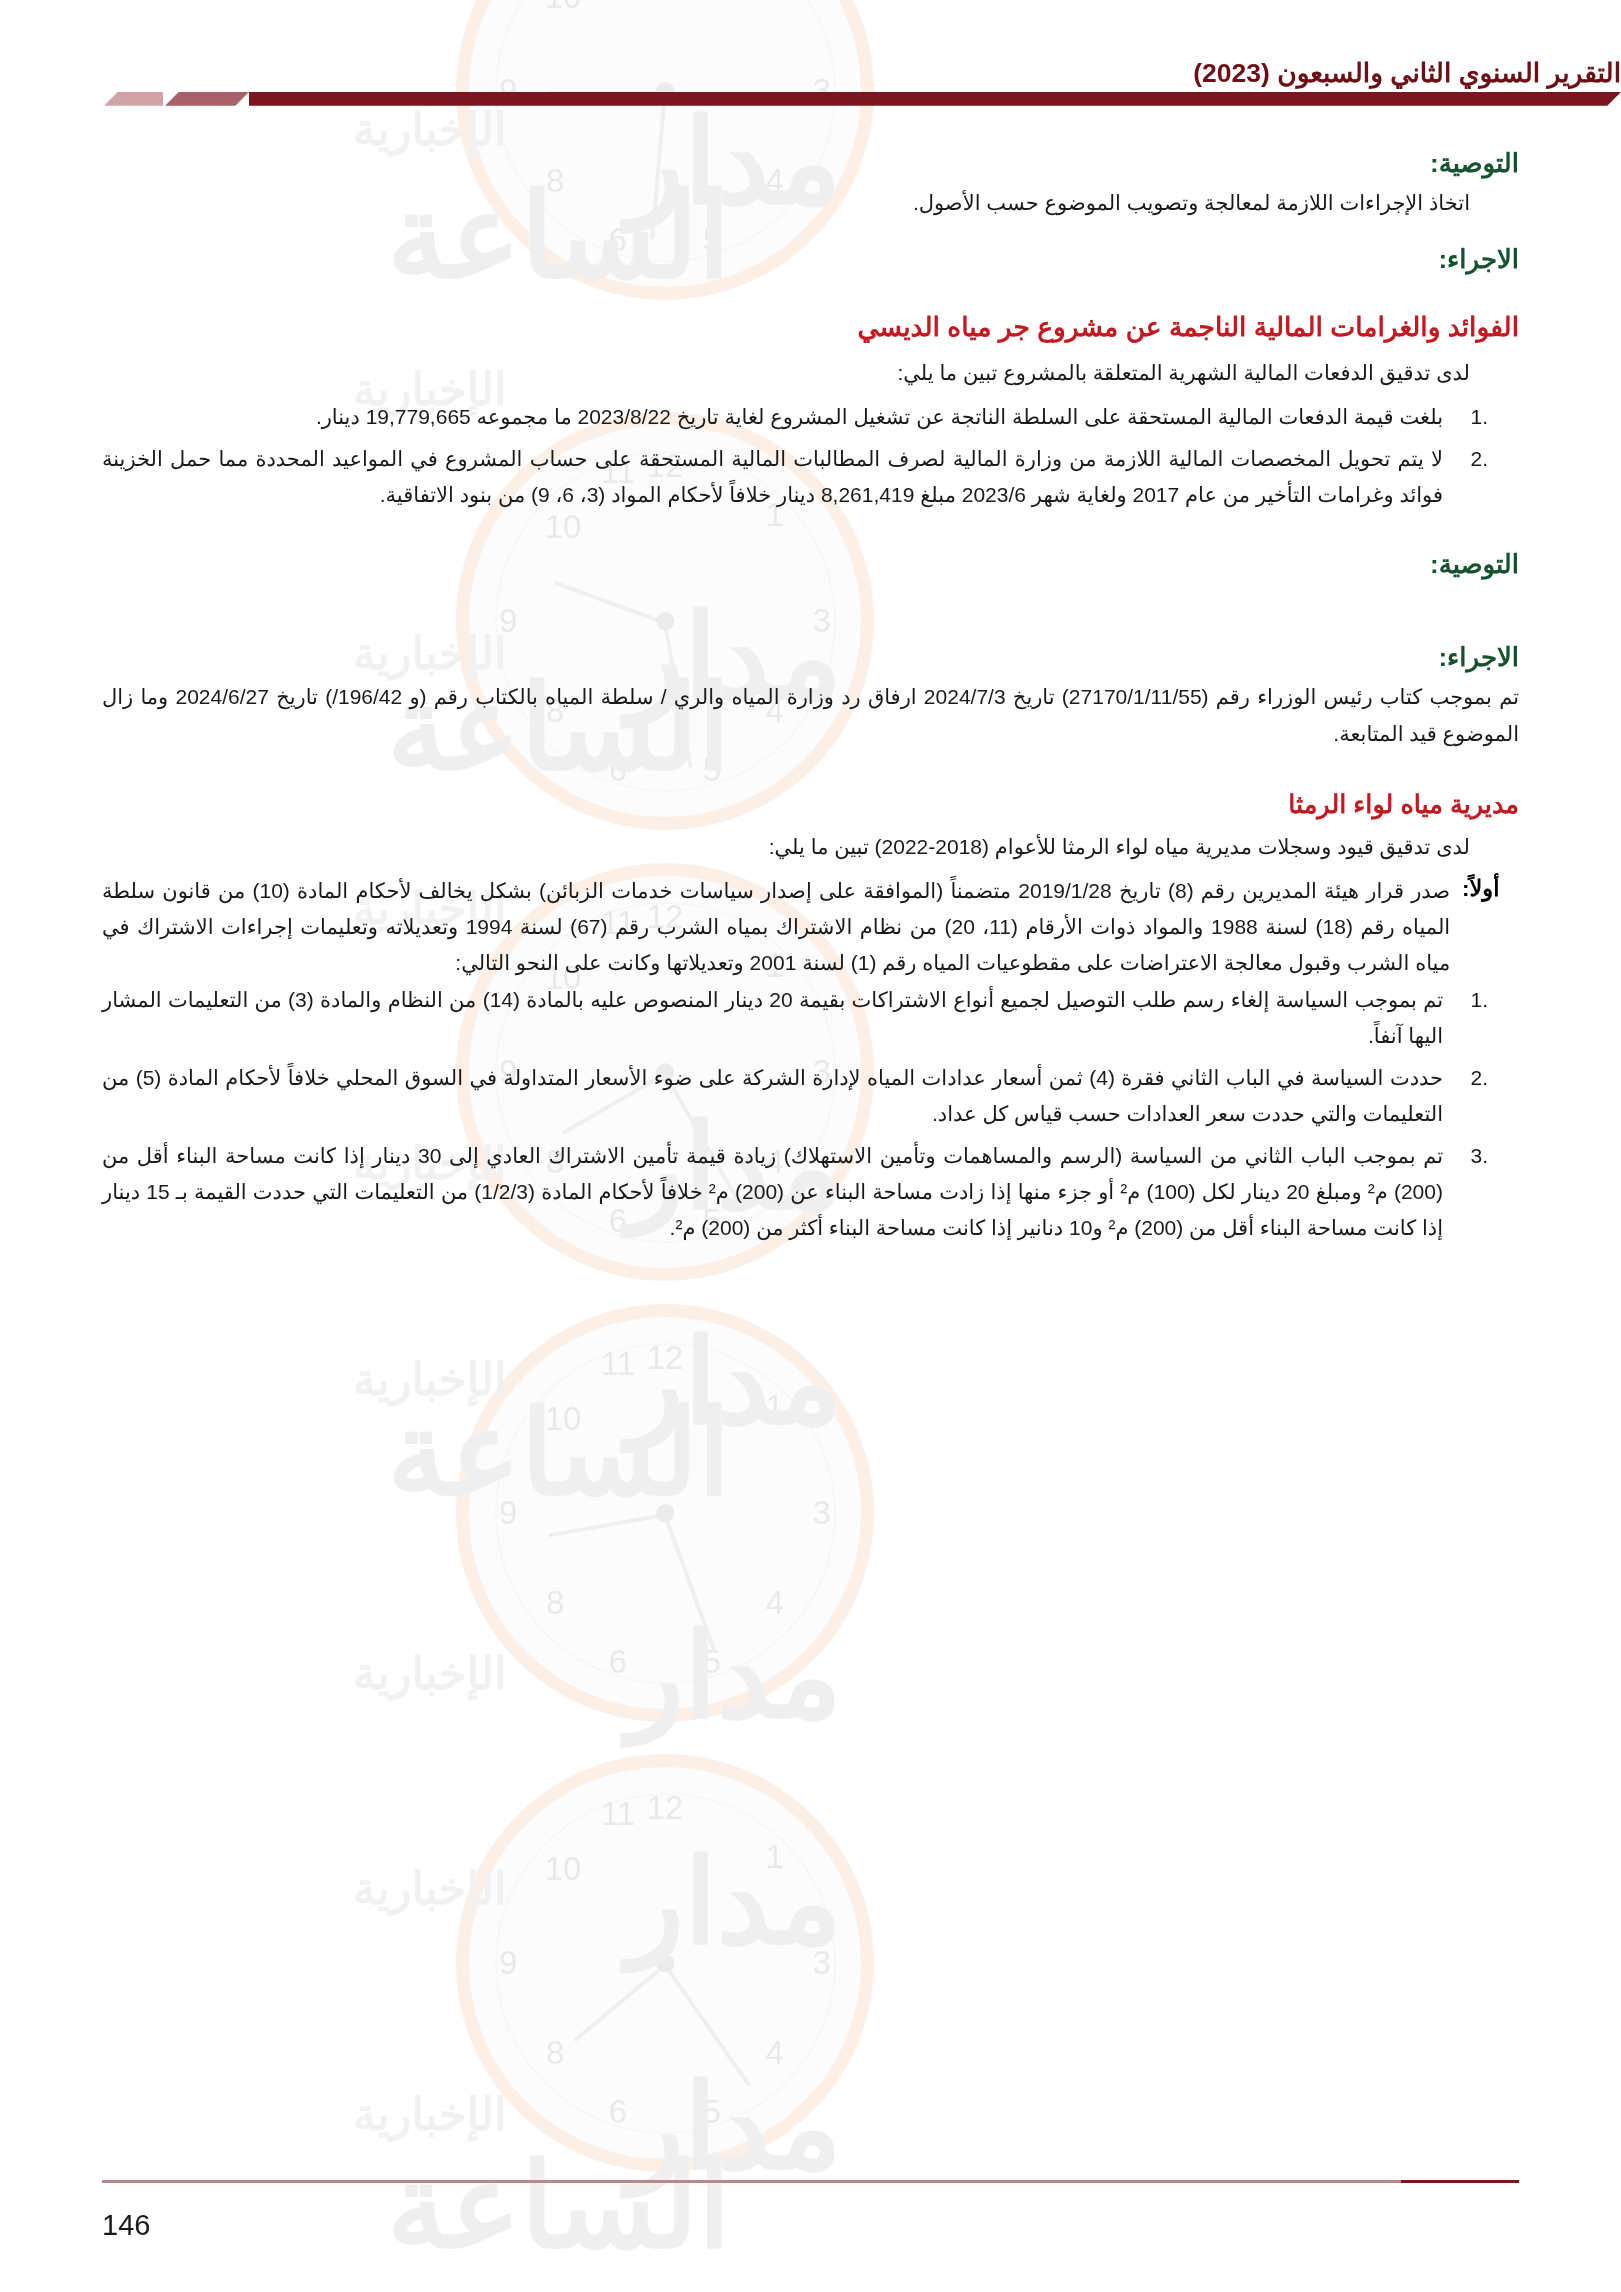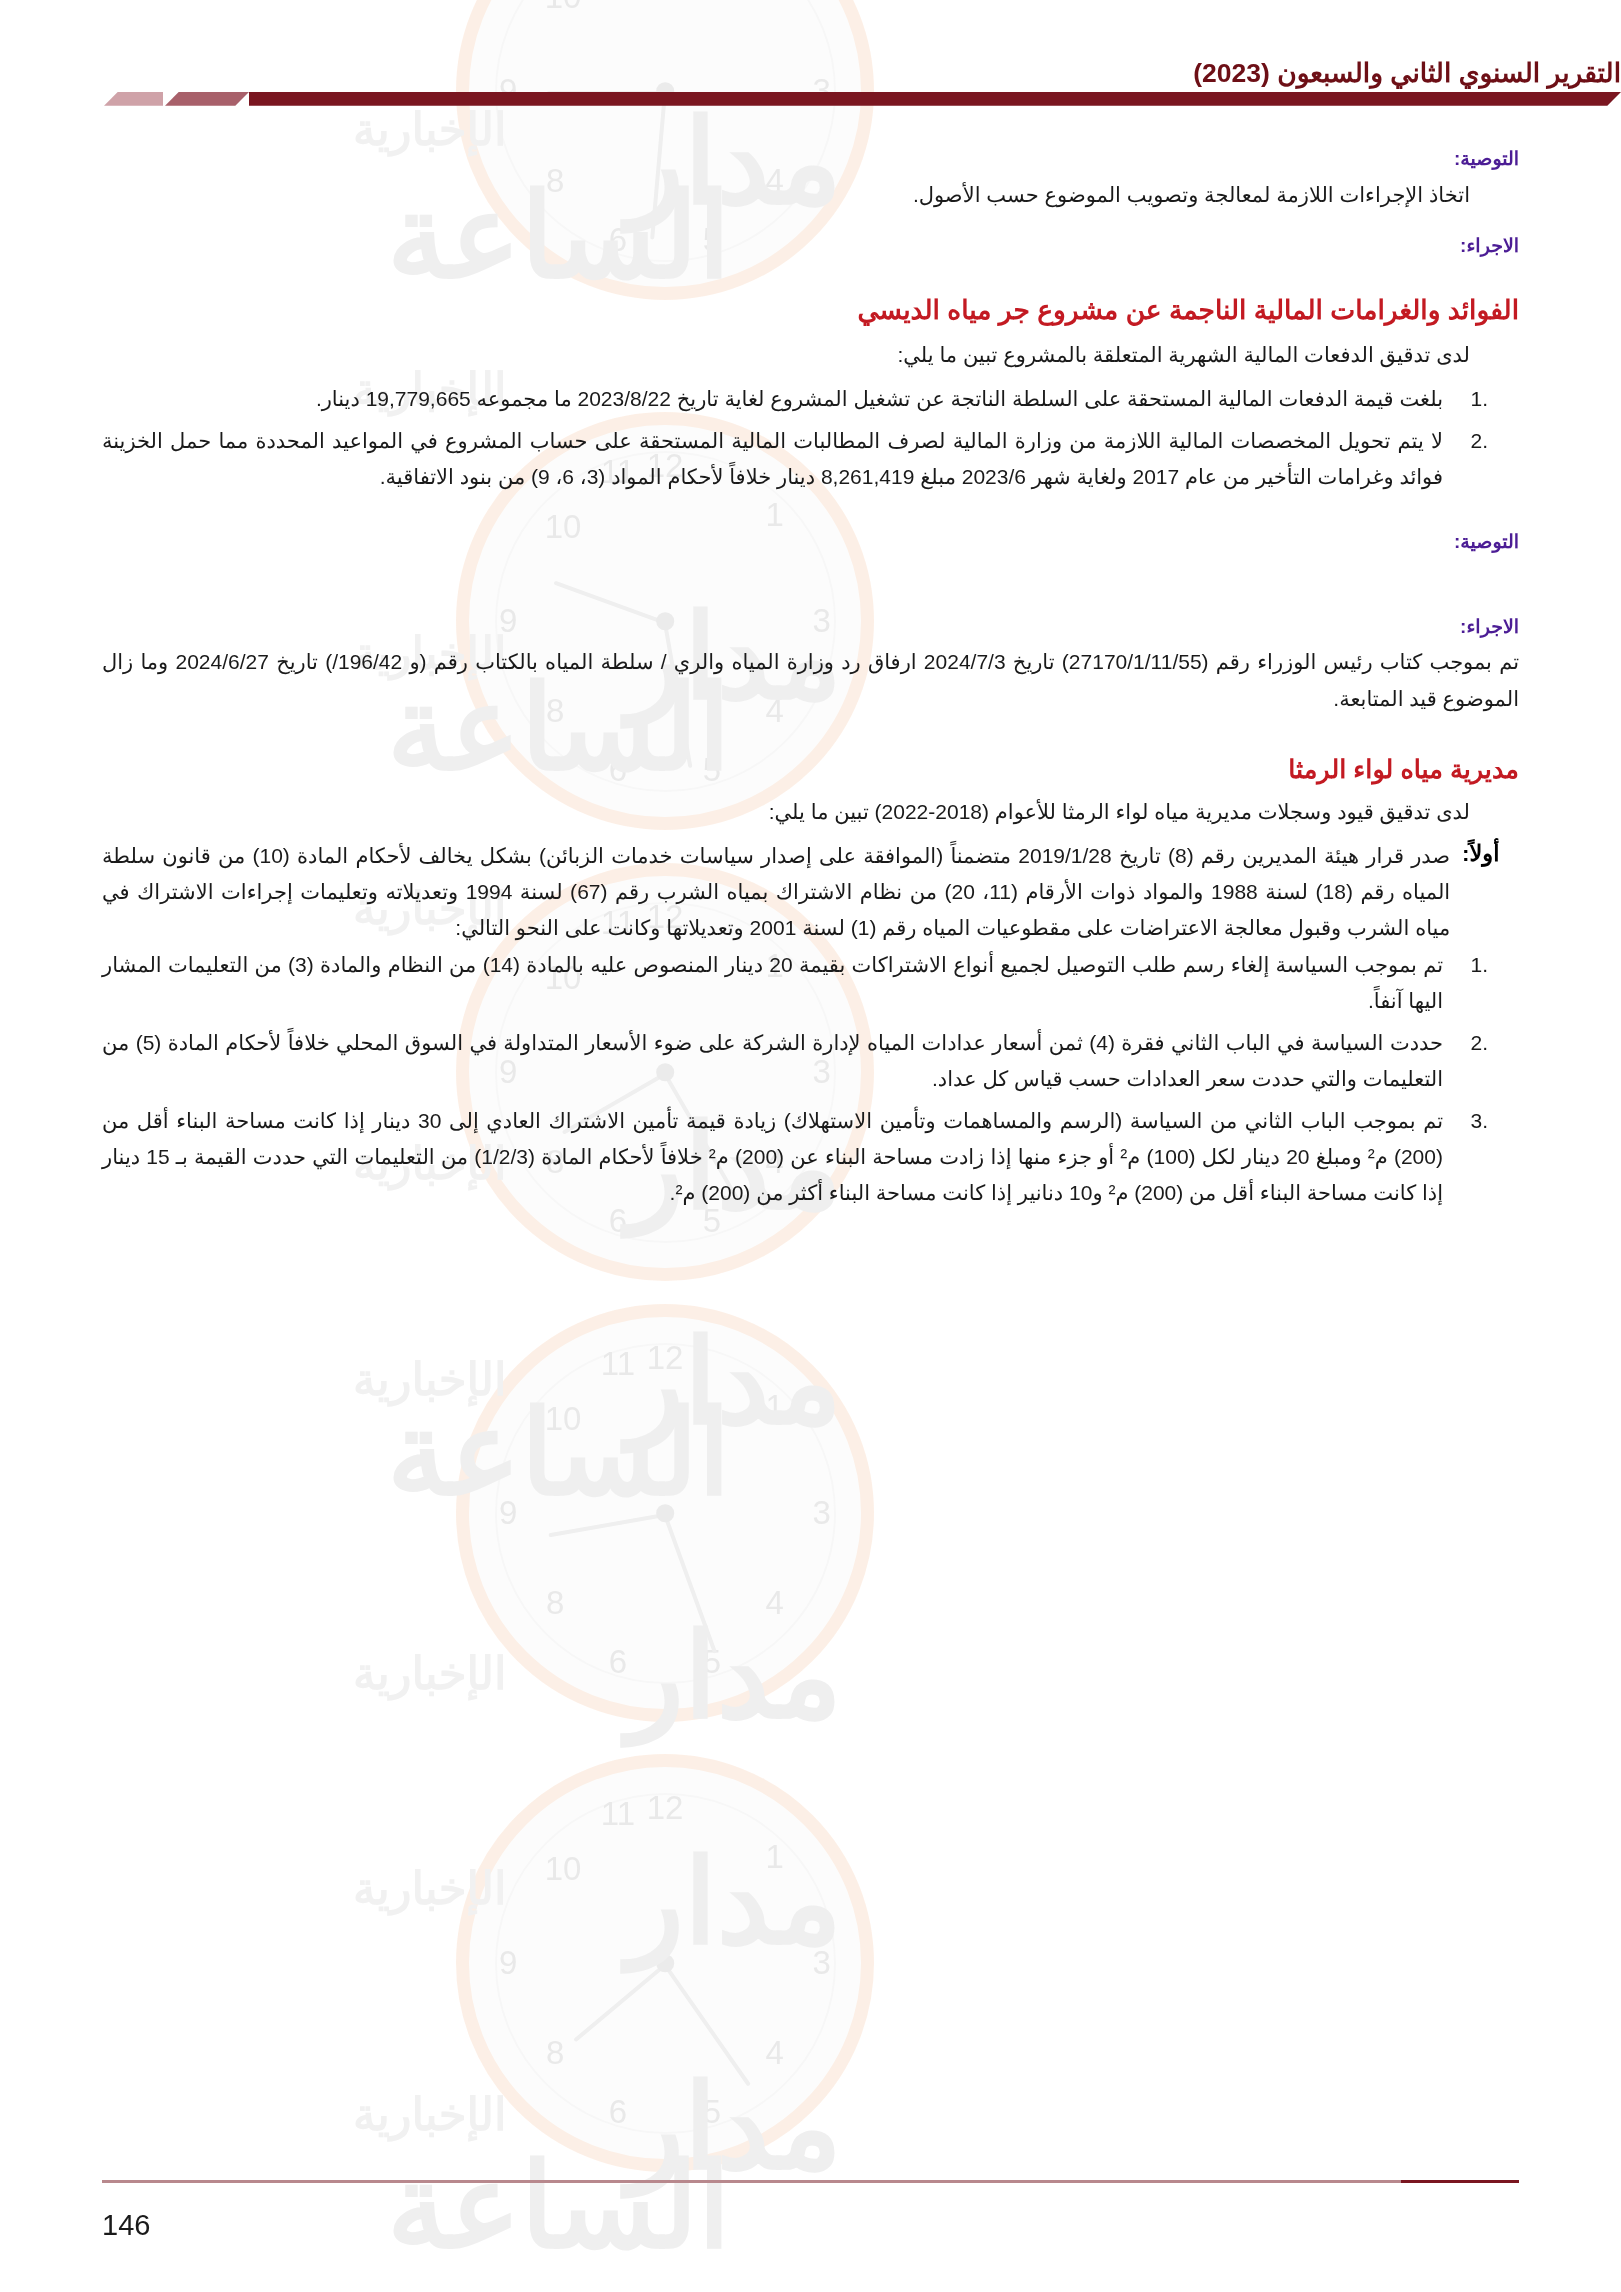--- a/index.html
+++ b/index.html
@@ -139,23 +139,23 @@
   .content {
     position: absolute;
     top: 147px;
     right: 102px;
     left: 102px;
     z-index: 2;
     direction: rtl;
   }
 
   .h-red {
-    color: #4c1d95;
-    font-weight: bold;
-    font-size: 19px;
+    color: #14532d;
+    font-weight: bold;
+    font-size: 26px;
     margin: 0 0 5.9px 0;
     line-height: 1.25;
     font-family: "Liberation Sans", sans-serif;
   }
   .h-red-big {
     color: #c31a22;
     font-weight: bold;
     font-size: 26.5px;
     line-height: 1.3;
     margin: 0 0 9.8px 0;

